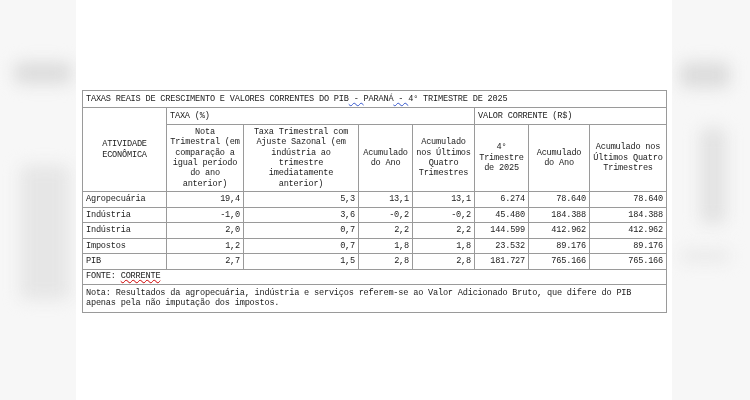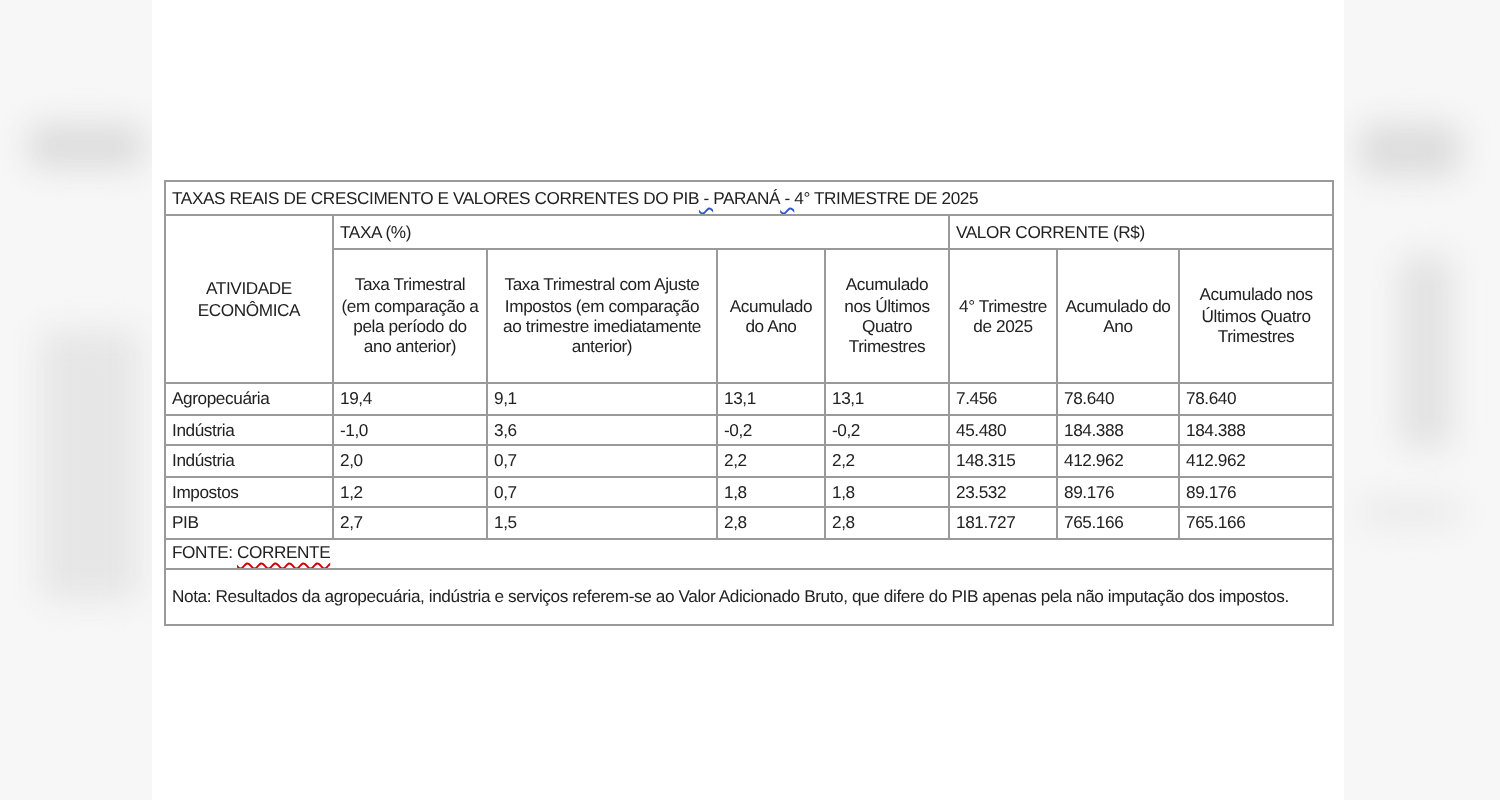--- a/index.html
+++ b/index.html
@@ -2,27 +2,27 @@
 <html><head>
 <meta charset="utf-8">
 <style>
   html, body { margin:0; padding:0; }
   body { width:750px; height:400px; position:relative; overflow:hidden; background:#ffffff; font-family:"DejaVu Sans", sans-serif; }
   .bg-side { position:absolute; top:0; width:76px; height:400px; background:#f7f7f7; }
   .bg-left { left:0; }
   .bg-right { right:0; width:78px; }
   .blur { position:absolute; background:#dcdcdc; filter:blur(8px); border-radius:6px; }
   .page { position:absolute; left:76px; top:0; width:596px; height:400px; background:#ffffff; }
-  table.pib { position:absolute; left:82px; top:90px; width:584px; border-collapse:collapse; table-layout:fixed; font-size:8.6px; color:#222; font-family:Liberation Sans, sans-serif; letter-spacing:-0.2px; }
+  table.pib { position:absolute; left:82px; top:90px; width:584px; border-collapse:collapse; table-layout:fixed; font-size:8.6px; color:#222; font-family:Liberation Mono, monospace; letter-spacing:-0.2px; }
   table.pib td { border:1px solid #9a9a9a; padding:0 3px; line-height:10.4px; vertical-align:middle; overflow:hidden; }
   .title-cell { height:16px; text-align:left; }
   .grp { text-align:left; height:16px; }
   .hdr { text-align:center; height:66px; }
   .thick-b td { border-bottom:1.5px solid #444; }
-  .num { text-align:left; }
+  .num { text-align:right; }
   .row td { height:14.5px; }
   .foot td { height:14px; }
   .note td { height:27px; }
   .squig { text-decoration: underline wavy #c00; text-decoration-thickness:1px; }
   .squig-blue { text-decoration: underline wavy #3355cc; text-decoration-thickness:1px; }
 </style>
 </head>
 <body>
 
 <div class="bg-side bg-left">
@@ -50,56 +50,56 @@
   <tbody>
       <tr>
     <td colspan="8" class="title-cell"><span>TAXAS REAIS DE CRESCIMENTO E VALORES CORRENTES DO PIB</span><span class="squig-blue"> - </span><span>PARANÁ</span><span class="squig-blue"> - </span><span>4° TRIMESTRE DE 2025</span></td>
   </tr>
   <tr>
     <td rowspan="2" class="hdr" style="height:82px;text-align:center;">ATIVIDADE ECONÔMICA</td>
     <td colspan="4" class="grp">TAXA (%)</td>
     <td colspan="3" class="grp">VALOR CORRENTE (R$)</td>
   </tr>
   <tr class="thick-b">
-    <td class="hdr">Taxa Trimestral (em comparação a pela período do ano anterior)</td>
-    <td class="hdr">Taxa Trimestral com Ajuste Impostos (em comparação ao trimestre imediatamente anterior)</td>
+    <td class="hdr">Nota Trimestral (em comparação a igual período do ano anterior)</td>
+    <td class="hdr">Taxa Trimestral com Ajuste Sazonal (em indústria ao trimestre imediatamente anterior)</td>
     <td class="hdr">Acumulado do Ano</td>
     <td class="hdr">Acumulado nos Últimos Quatro Trimestres</td>
     <td class="hdr">4° Trimestre de 2025</td>
     <td class="hdr">Acumulado do Ano</td>
     <td class="hdr">Acumulado nos Últimos Quatro Trimestres</td>
   </tr>
 
   <tr class="row">
     <td>Agropecuária</td>
     <td class="num">19,4</td>
-    <td class="num">9,1</td>
+    <td class="num">5,3</td>
     <td class="num">13,1</td>
     <td class="num">13,1</td>
-    <td class="num">7.456</td>
+    <td class="num">6.274</td>
     <td class="num">78.640</td>
     <td class="num">78.640</td>
   </tr>
   <tr class="row">
     <td>Indústria</td>
     <td class="num">-1,0</td>
     <td class="num">3,6</td>
     <td class="num">-0,2</td>
     <td class="num">-0,2</td>
     <td class="num">45.480</td>
     <td class="num">184.388</td>
     <td class="num">184.388</td>
   </tr>
   <tr class="row">
     <td>Indústria</td>
     <td class="num">2,0</td>
     <td class="num">0,7</td>
     <td class="num">2,2</td>
     <td class="num">2,2</td>
-    <td class="num">148.315</td>
+    <td class="num">144.599</td>
     <td class="num">412.962</td>
     <td class="num">412.962</td>
   </tr>
   <tr class="row">
     <td>Impostos</td>
     <td class="num">1,2</td>
     <td class="num">0,7</td>
     <td class="num">1,8</td>
     <td class="num">1,8</td>
     <td class="num">23.532</td>

